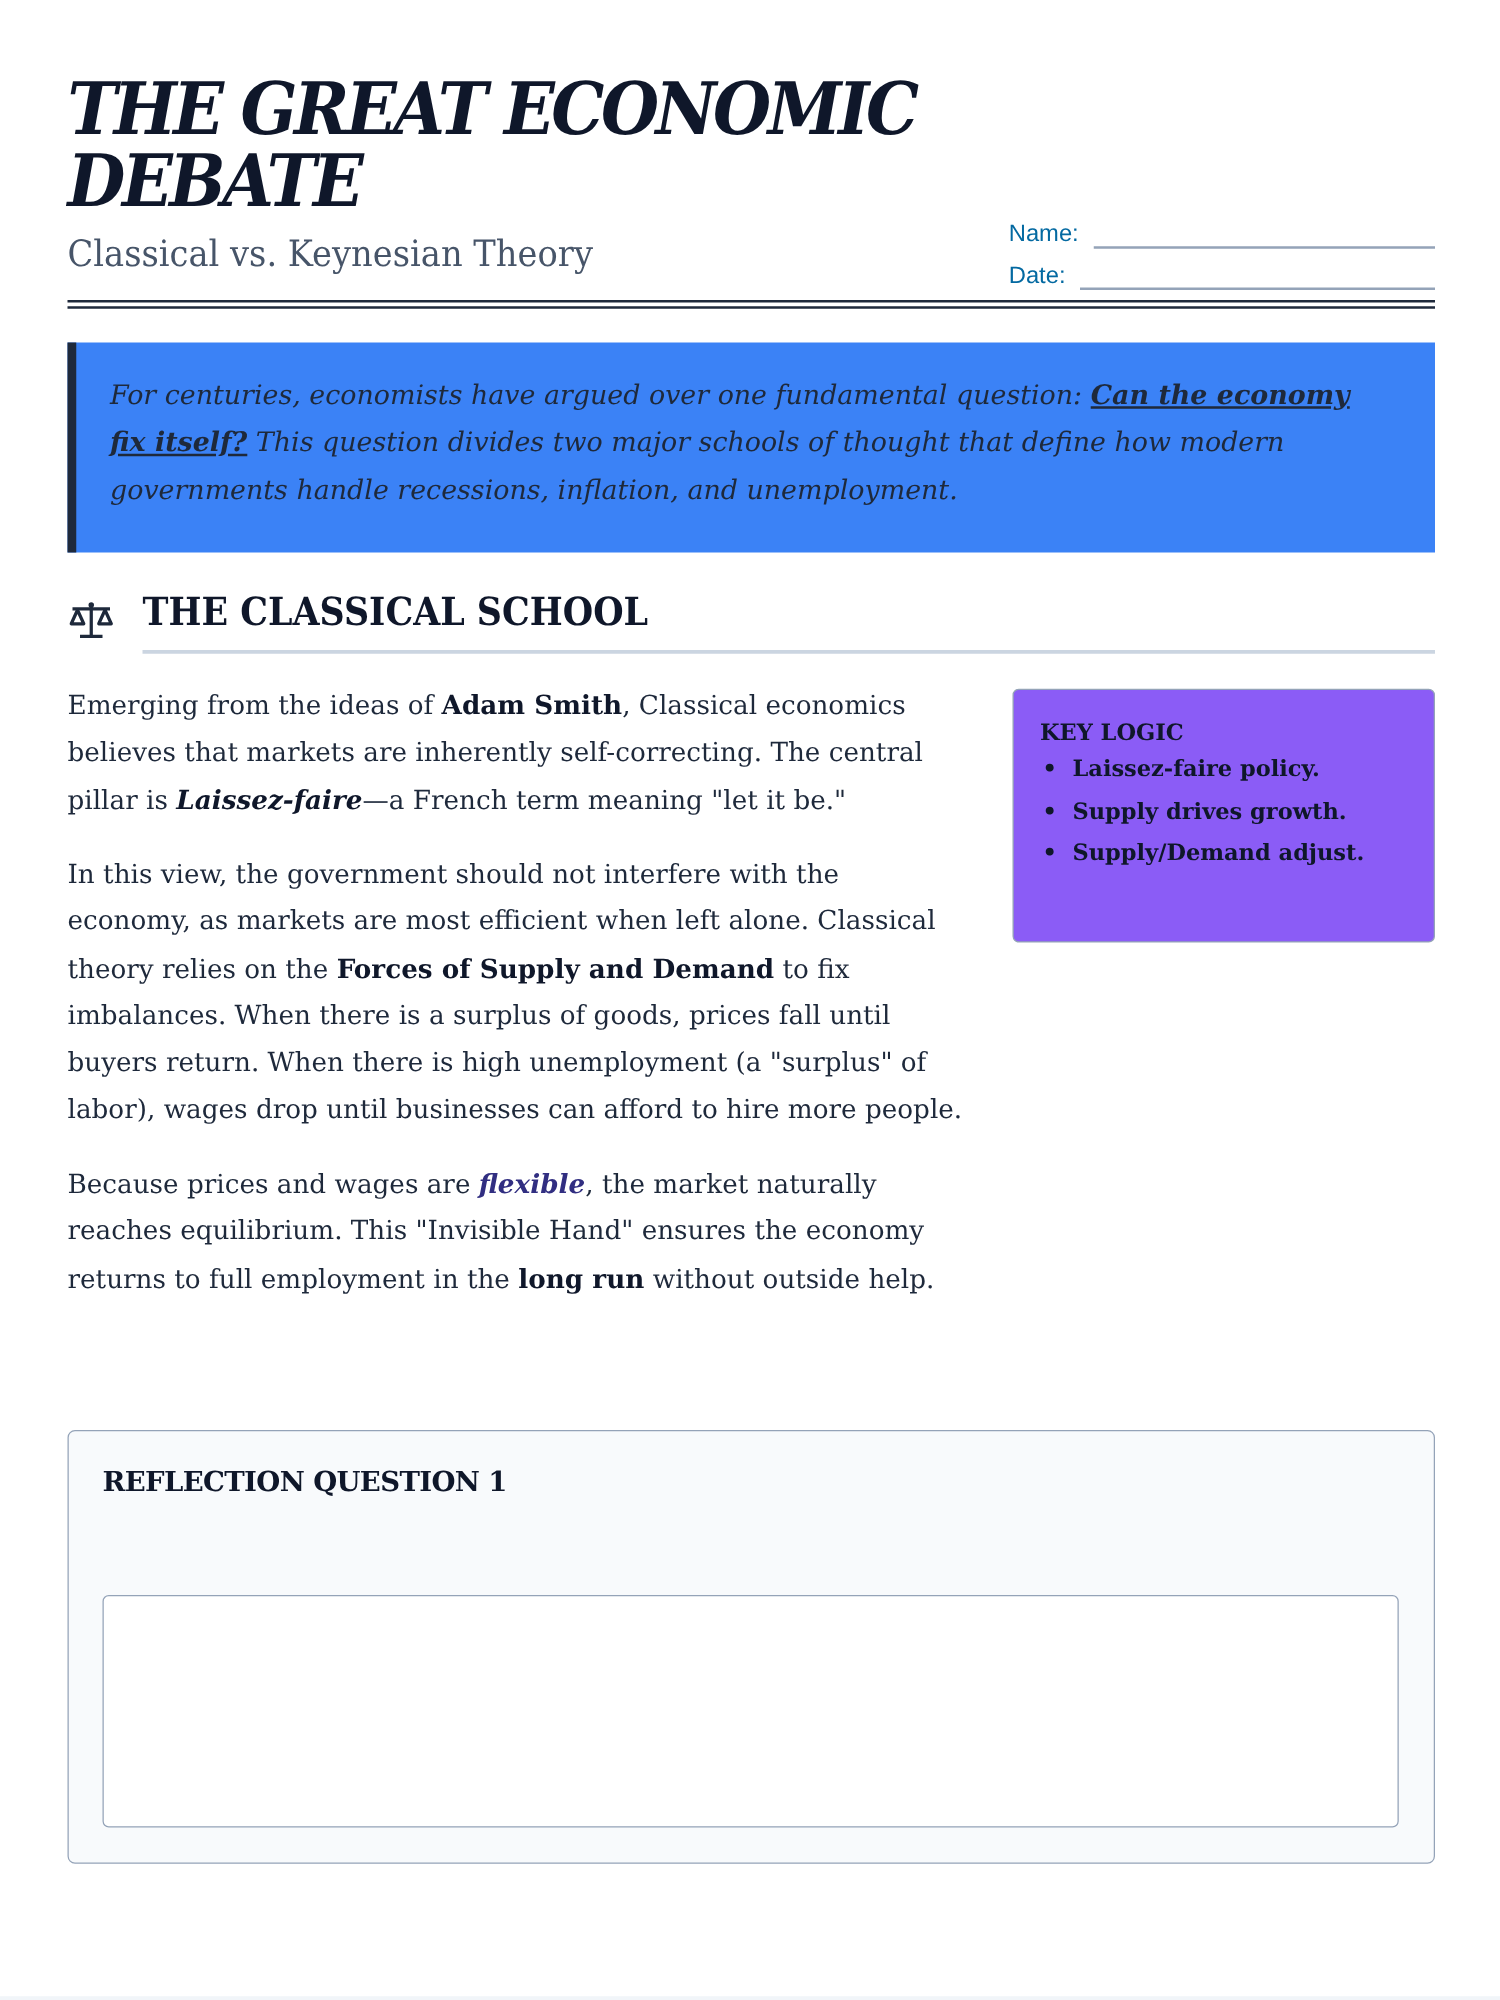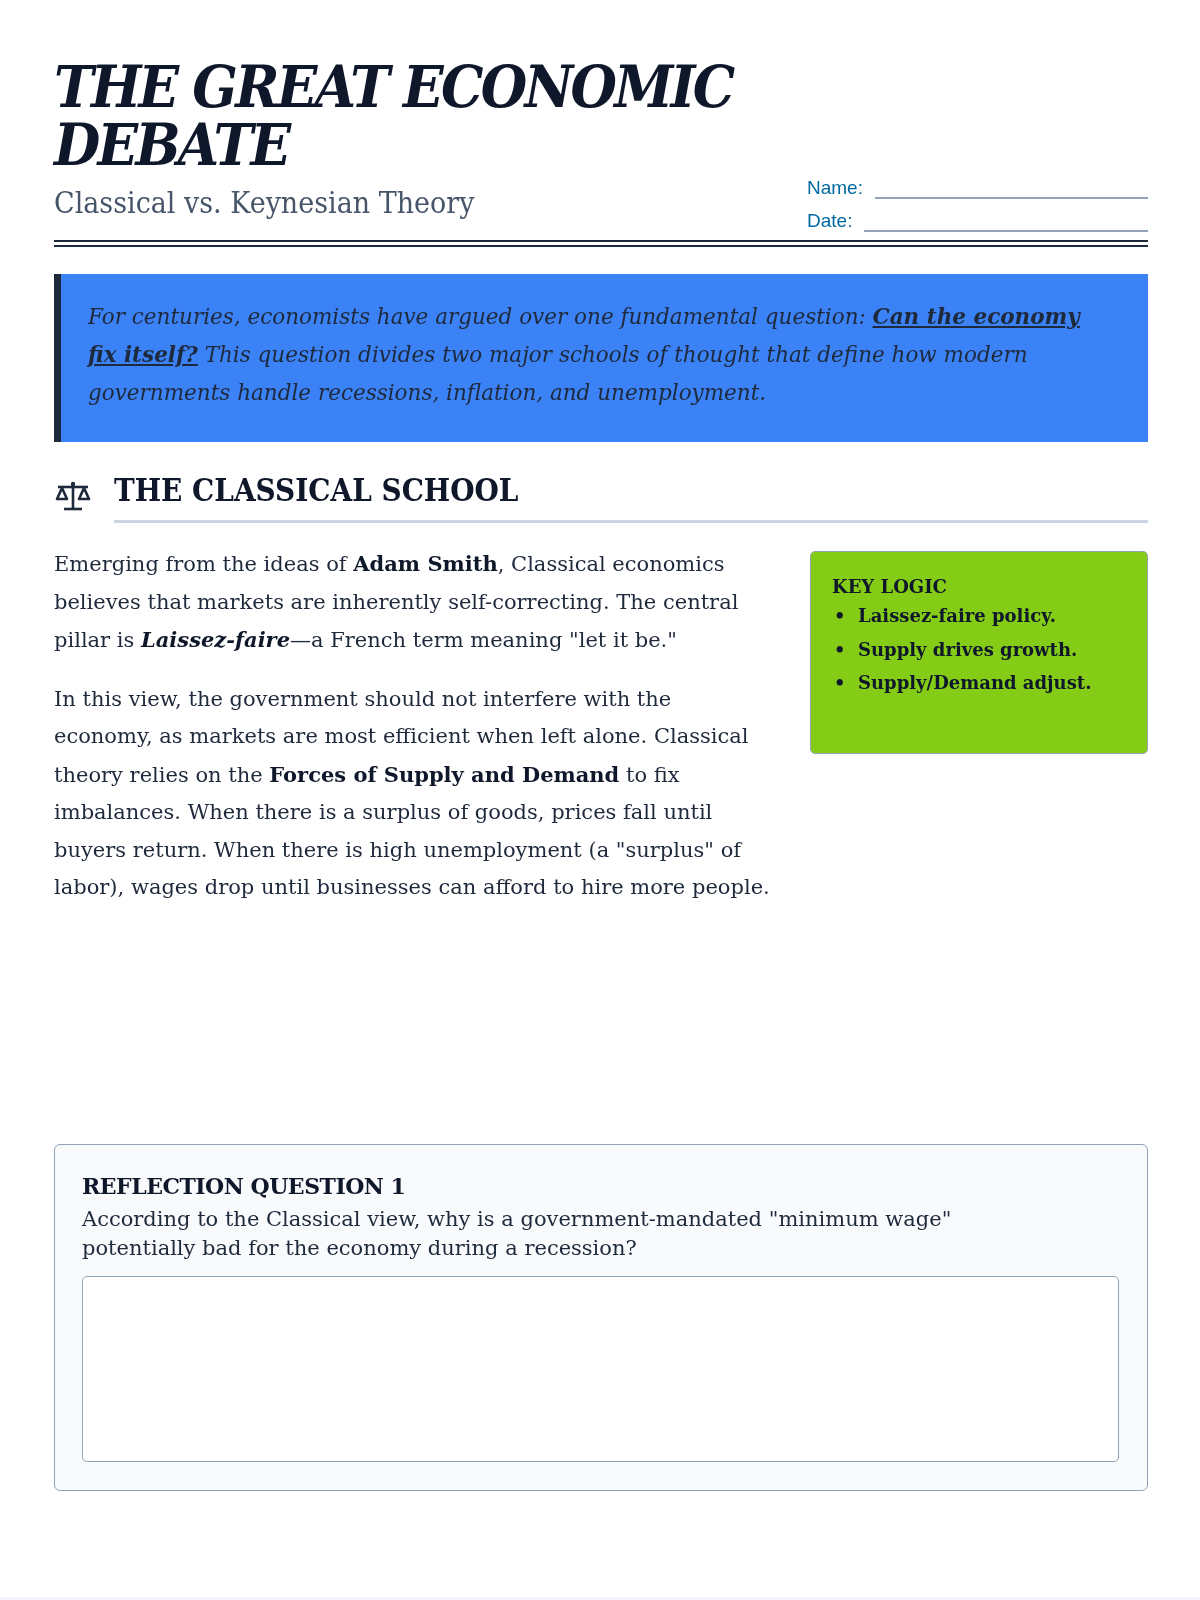--- a/index.html
+++ b/index.html
@@ -22,21 +22,21 @@
   .section-head { position: absolute; left: 0; top: 470px; width: 1094px; height: 56px; text-align: right; }
   .scale-icon { position: absolute; left: 0; top: 10px; width: 38px; height: 32px; }
   .section-title { position: absolute; left: 60px; top: 2px; font-family: "DejaVu Serif", serif; font-weight: bold; font-size: 31px; color: #0f172a; transform: scaleX(0.9); transform-origin: left top; }
   .section-rule { position: absolute; left: 60px; top: 50px; width: 1034px; height: 3px; background: #cbd5e1; }
 
   .body-col { position: absolute; left: 0; top: 545px; width: 720px; font-size: 21px; line-height: 37.5px; color: #1e293b; }
   .body-col p { margin-bottom: 21px; }
   .body-col b { color: #0f172a; }
   .flex-word { color: #312e81; font-weight: bold; font-style: italic; }
 
-  .keylogic { position: absolute; left: 756px; top: 551px; width: 338px; height: 203px; background: #84cc16; border: 1.5px solid #94a3b8; border-radius: 5px; padding: 24px 20px 0 21px; }
+  .keylogic { position: absolute; left: 756px; top: 551px; width: 338px; height: 203px; background: #8b5cf6; border: 1.5px solid #94a3b8; border-radius: 5px; padding: 24px 20px 0 21px; }
   .keylogic h4 { font-size: 18px; font-weight: bold; color: #0f172a; margin-bottom: 2px; }
   .keylogic ul { list-style: none; }
   .keylogic li { font-size: 18px; font-weight: bold; line-height: 33.5px; color: #0f172a; position: relative; padding-left: 26px; }
   .keylogic li::before { content: "•"; position: absolute; left: 2px; top: 0; }
 
   .reflection { position: absolute; left: 0; top: 1144px; width: 1094px; height: 347px; background: #f8fafc; border: 1.5px solid #94a3b8; border-radius: 6px; padding: 28px 27px 0 27px; }
   .reflection .qlabel { font-size: 22px; font-weight: bold; color: #0f172a; letter-spacing: -0.5px; }
   .reflection .qtext { font-size: 21px; line-height: 29px; color: #1e293b; margin-top: 6px; width: 960px; }
   .answer { position: absolute; left: 27px; top: 131px; width: 1037px; height: 186px; background: #ffffff; border: 1.5px solid #94a3b8; border-radius: 5px; resize: none; font-family: "DejaVu Serif", serif; font-size: 19px; padding: 10px; }
 
@@ -82,32 +82,34 @@
     <div class="section-rule"></div>
   </div>
 
   <div class="body-col">
     <p>
       <span>Emerging from the ideas of </span><b>Adam Smith</b><span>, Classical economics believes that markets are inherently self-correcting. The central pillar is </span><b><i>Laissez-faire</i></b><span>—a French term meaning "let it be."</span>
     </p>
     <p>
       <span>In this view, the government should not interfere with the economy, as markets are most efficient when left alone. Classical theory relies on the </span><b>Forces of Supply and Demand</b><span> to fix imbalances. When there is a surplus of goods, prices fall until buyers return. When there is high unemployment (a "surplus" of labor), wages drop until businesses can afford to hire more people.</span>
     </p>
+    <p>
+      <span>Because prices and wages are </span><span class="flex-word">flexible</span><span>, the market naturally reaches equilibrium. This "Invisible Hand" ensures the economy returns to full employment in the </span><b>long run</b><span> without outside help.</span>
+    </p>
   </div>
 
   <div class="keylogic">
     <h4>KEY LOGIC</h4>
     <ul>
       <li>Laissez-faire policy.</li>
       <li>Supply drives growth.</li>
       <li>Supply/Demand adjust.</li>
     </ul>
   </div>
 
   <div class="reflection">
     <div class="qlabel">REFLECTION QUESTION 1</div>
-    <div class="qtext">According to the Classical view, why is a government-mandated "minimum wage" potentially bad for the economy during a recession?</div>
     <textarea class="answer" style=""></textarea>
   </div>
 
 </div>
 
 <div class="bottom-strip"></div>
 
 </body></html>

